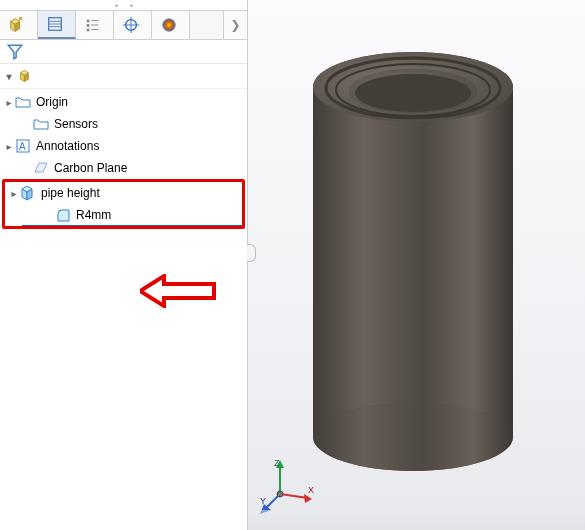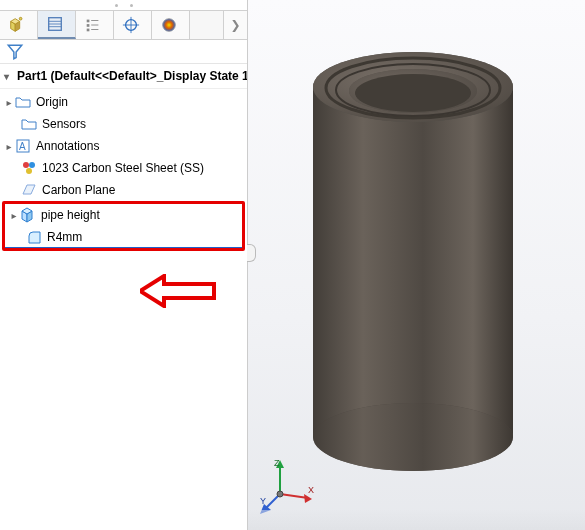--- a/index.html
+++ b/index.html
@@ -101,21 +101,21 @@
   }
   .expander {
     width: 10px;
     height: 10px;
     display: inline-flex;
     align-items: center;
     justify-content: center;
     color: #666;
     font-size: 10px;
   }
-  .indent-1 { padding-left: 20px; }
+  .indent-1 { padding-left: 32px; }
   .icon-slot {
     width: 18px;
     height: 18px;
     display: inline-flex;
     align-items: center;
     justify-content: center;
     margin-right: 4px;
   }
   .node-label { white-space: nowrap; }
 
@@ -259,21 +259,20 @@
 
     <div class="part-header">
       <span class="expander">▾</span>
       <span class="cube-ico">
         <svg viewBox="0 0 20 20">
             <path d="M3 14 L8 17 L8 9 L3 6 Z" fill="#e0d060" stroke="#b09020"></path>
             <path d="M8 9 L13 6 L13 14 L8 17 Z" fill="#c0a040" stroke="#b09020"></path>
             <path d="M3 6 L8 3 L13 6 L8 9 Z" fill="#f0e090" stroke="#b09020"></path>
           </svg>
       </span>
-      <span>Part1  (Default&lt;&lt;Default&gt;_Display State 1</span>
     </div>
 
     <div class="tree">
 
       <div class="tree-node">
         <span class="expander">▸</span>
         <span class="icon-slot">
             <svg viewBox="0 0 18 18">
               <path d="M2 5 L6 5 L8 7 L16 7 L16 14 L2 14 Z" fill="#fff" stroke="#4080c8"></path>
             </svg>
@@ -294,30 +293,20 @@
         <span class="expander">▸</span>
         <span class="icon-slot">
             <svg viewBox="0 0 18 18">
               <rect x="3" y="3" width="12" height="12" fill="#fff" stroke="#4080c8"></rect>
               <text x="5" y="13" font-size="10" fill="#4080c8">A</text>
             </svg>
           </span>
         <span class="node-label">Annotations</span>
       </div>
 
-      <div class="tree-node indent-1">
-        <span class="icon-slot">
-            <svg viewBox="0 0 18 18">
-              <circle cx="6" cy="6" r="3" fill="#e04040"></circle>
-              <circle cx="12" cy="6" r="3" fill="#3090e0"></circle>
-              <circle cx="9" cy="12" r="3" fill="#e0c030"></circle>
-            </svg>
-          </span>
-        <span class="node-label">1023 Carbon Steel Sheet (SS)</span>
-      </div>
 
 
 
       <div class="tree-node indent-1">
         <span class="icon-slot">
             <svg viewBox="0 0 18 18">
               <path d="M3 13 L7 4 L15 4 L11 13 Z" fill="#eaf2fb" stroke="#88aadd"></path>
             </svg>
           </span>
         <span class="node-label">Carbon Plane</span>
@@ -329,21 +318,21 @@
           <span class="expander">▸</span>
           <span class="icon-slot">
               <svg viewBox="0 0 18 18">
                 <path d="M3 13 L8 16 L8 8 L3 5 Z" fill="#bde0ff" stroke="#3080d0"></path>
                 <path d="M8 8 L13 5 L13 13 L8 16 Z" fill="#90c8f0" stroke="#3080d0"></path>
                 <path d="M3 5 L8 2 L13 5 L8 8 Z" fill="#d8efff" stroke="#3080d0"></path>
               </svg>
             </span>
           <span class="node-label">pipe height</span>
         </div>
-        <div class="tree-node indent-1" style="border-bottom:1px solid #2060c8;">
+        <div class="tree-node indent-1" style="border-bottom:1px solid #2060c8;margin-left:17px;">
           <span class="icon-slot">
               <svg viewBox="0 0 18 18">
                 <path d="M4 15 L4 8 Q4 4 8 4 L15 4 L15 15 Z" fill="#d8efff" stroke="#3080d0"></path>
               </svg>
             </span>
           <span class="node-label">R4mm</span>
         </div>
       </div>
 
     </div>

